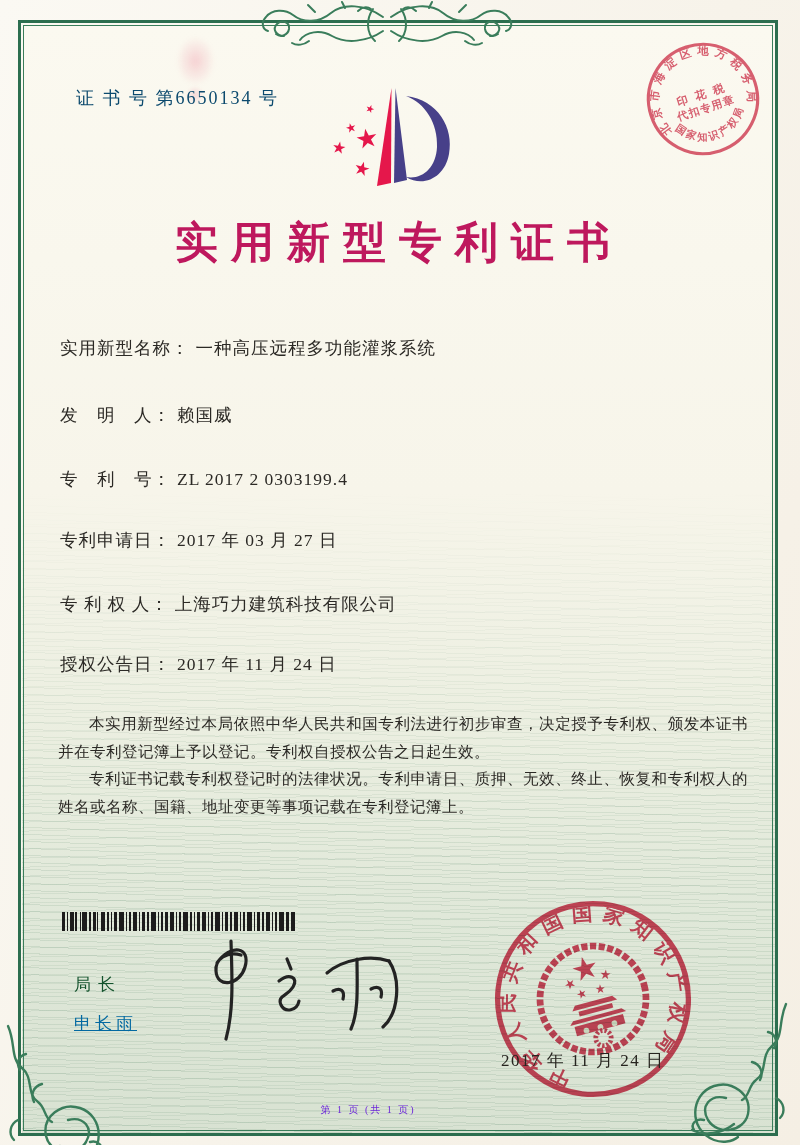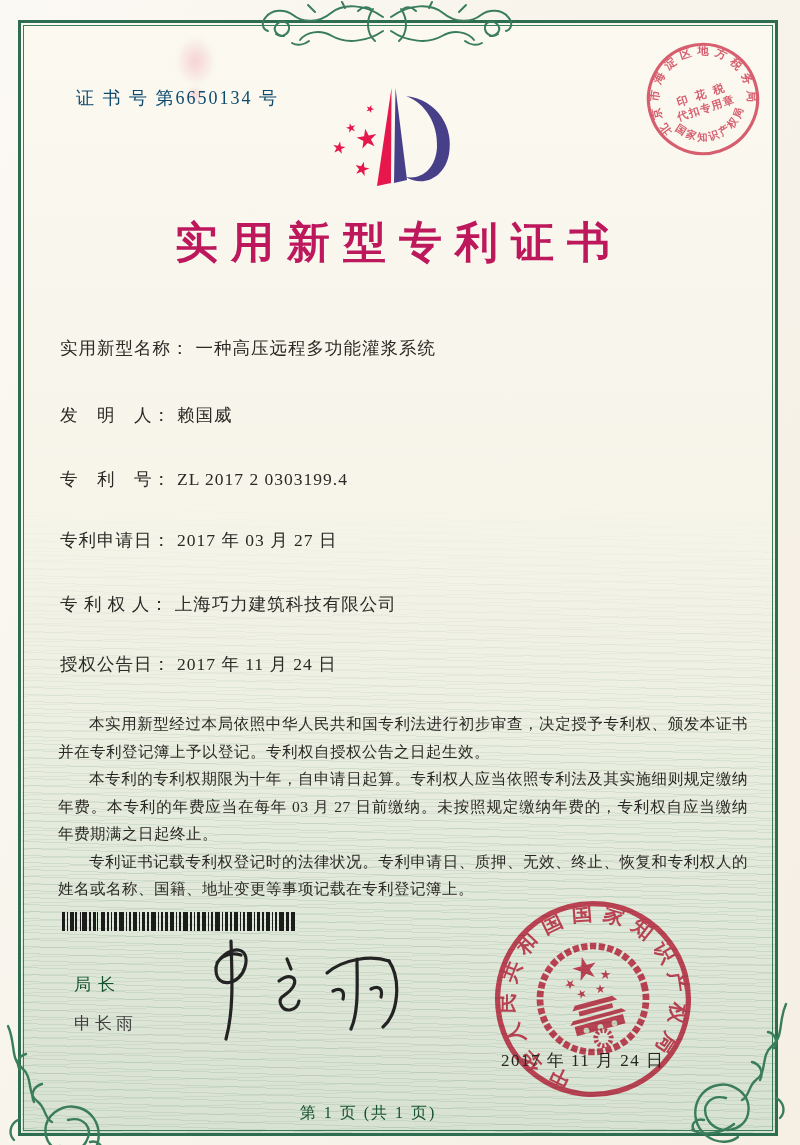--- a/index.html
+++ b/index.html
@@ -48,23 +48,23 @@
   }
   .frow{left:60px;font-size:17.5px;color:#2b2925;white-space:nowrap;}
   .frow .flabel{letter-spacing:1px;}
   .frow .fvalue{padding-left:6px;letter-spacing:1px;}
   .paras{
     left:58px;top:662px;width:690px;font-size:15.5px;line-height:27.5px;
     color:#2b2925;text-align:justify;margin-top:48px;
   }
   .paras p{margin:0;text-indent:2em;letter-spacing:.5px;}
   .signer-title{left:74px;top:973px;font-size:17px;color:#14532d;letter-spacing:7px;}
-  .signer-name{left:74px;top:1012px;font-size:17px;color:#404040;letter-spacing:4px;}
+  .signer-name{left:74px;top:1012px;font-size:17px;color:#0369a1;letter-spacing:4px;text-decoration:underline;}
   .issue-date{left:501px;top:1049px;font-size:17px;color:#26241f;letter-spacing:1.5px;}
-  .footer{left:0;top:1103px;width:736px;text-align:center;font-size:16px;color:#14532d;letter-spacing:2px;}
+  .footer{left:0;top:1103px;width:736px;text-align:center;font-size:10px;color:#6d28d9;letter-spacing:2px;}
   svg{overflow:visible;}
   .seal-svg{mix-blend-mode:multiply;opacity:.9;}
   .stamp-svg{mix-blend-mode:multiply;opacity:.88;}
 </style>
 </head>
 <body>
 
 <div class="abs inner-paper"></div>
 <div class="abs guilloche"></div>
 <div class="abs frame">
@@ -151,21 +151,20 @@
 </div>
 <div class="abs frow" style="top:592px">
   <span class="flabel">专 利 权 人：</span><span class="fvalue">上海巧力建筑科技有限公司</span>
 </div>
 <div class="abs frow" style="top:652px">
   <span class="flabel">授权公告日：</span><span class="fvalue">2017 年 11 月 24 日</span>
 </div>
 
 <div class="abs paras">
   <p>本实用新型经过本局依照中华人民共和国专利法进行初步审查，决定授予专利权、颁发本证书并在专利登记簿上予以登记。专利权自授权公告之日起生效。</p>
-  <p>本专利的专利权期限为十年，自申请日起算。专利权人应当依照专利法及其实施细则规定缴纳年费。本专利的年费应当在每年 03 月 27 日前缴纳。未按照规定缴纳年费的，专利权自应当缴纳年费期满之日起终止。</p>
   <p>专利证书记载专利权登记时的法律状况。专利申请日、质押、无效、终止、恢复和专利权人的姓名或名称、国籍、地址变更等事项记载在专利登记簿上。</p>
 </div>
 
 <svg class="abs" style="left:62px;top:912px;" width="233" height="19" viewBox="0 0 233 19" fill="#1c1c1c">
   <rect x="0" width="3" height="19"></rect>
     <rect x="5" width="1" height="19"></rect>
     <rect x="8" width="4" height="19"></rect>
   <rect x="13" width="2" height="19"></rect>
     <rect x="18" width="1" height="19"></rect>
     <rect x="20" width="5" height="19"></rect>

